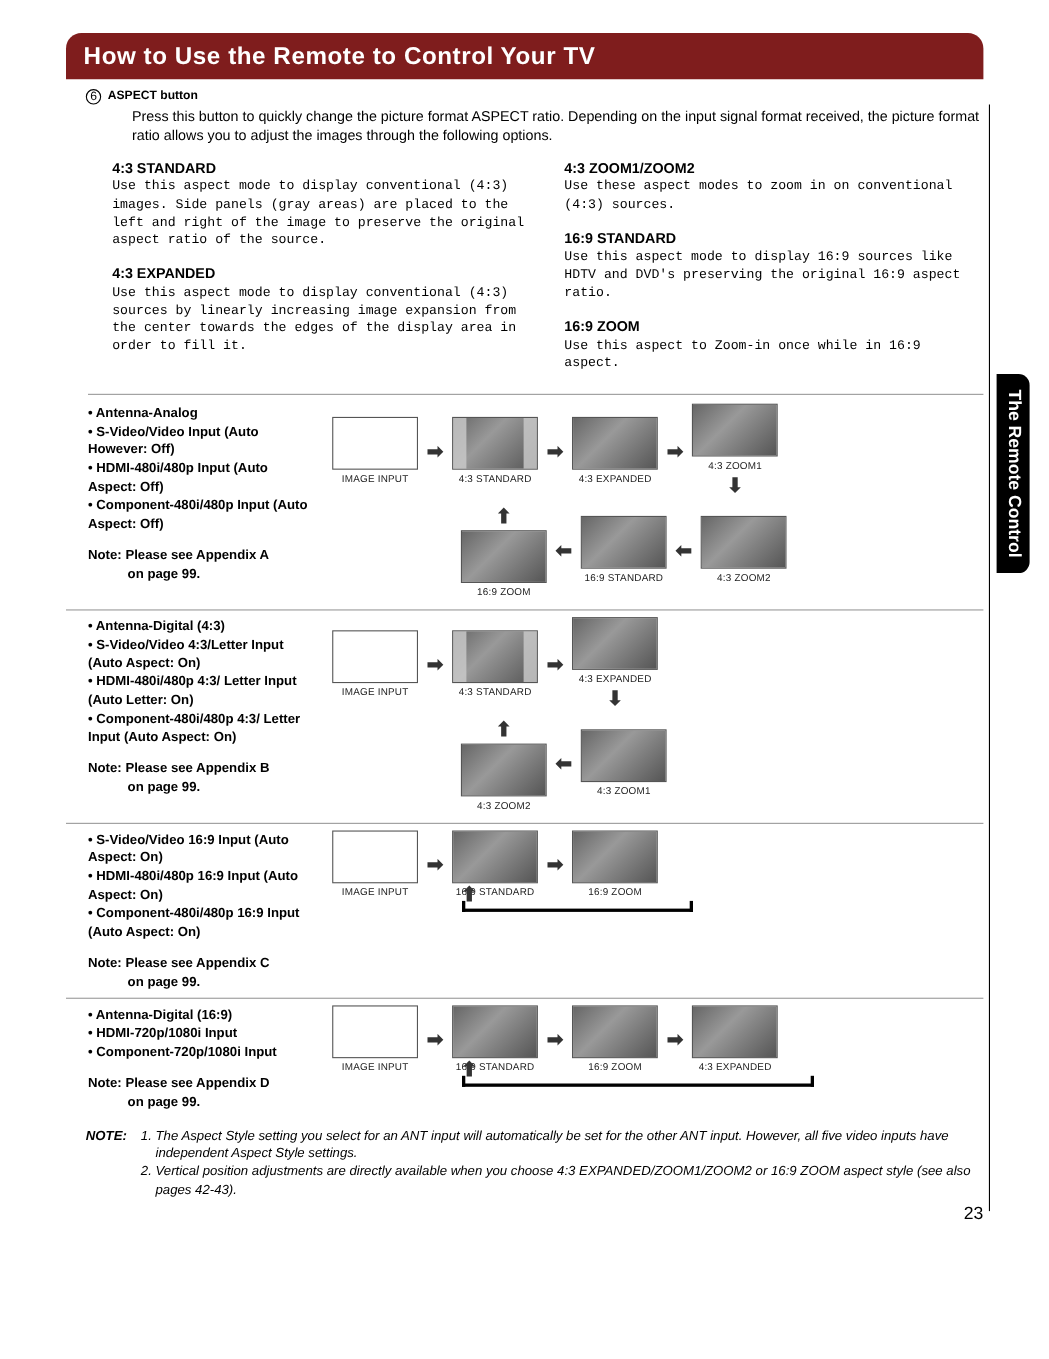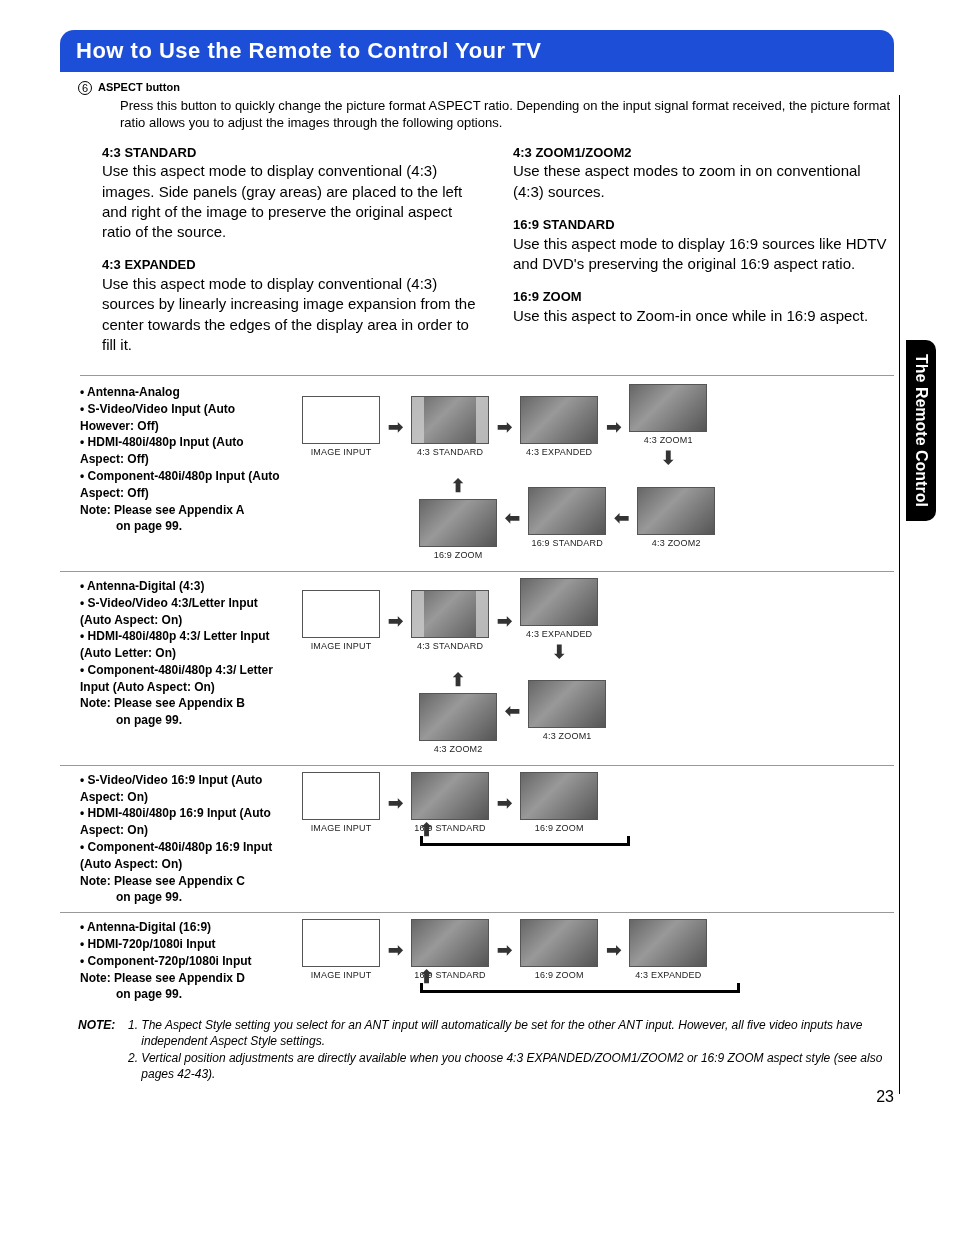--- a/index.html
+++ b/index.html
@@ -4,21 +4,21 @@
 <style>
 * { box-sizing: border-box; margin: 0; padding: 0; }
 body {
   font-family: Arial, Helvetica, sans-serif;
   width: 954px;
   background: #fff;
   padding: 30px 60px 40px 60px;
   position: relative;
 }
 .title-bar {
-  background: #1d4ed8;
+  background: #7f1d1d;
   color: #fff;
   font-weight: 900;
   font-size: 22px;
   padding: 8px 16px;
   border-radius: 14px 14px 0 0;
   letter-spacing: 0.5px;
   font-family: "Arial Black", Arial, sans-serif;
 }
 .right-divider {
   position: absolute;
@@ -43,27 +43,27 @@
 .content { padding-top: 8px; font-size: 13px; color: #000; line-height: 1.35; }
 .intro { margin-left: 18px; display: flex; gap: 6px; }
 .circle-num { font-size: 11px; border: 1px solid #000; border-radius: 50%; width: 14px; height: 14px; display: inline-flex; align-items: center; justify-content: center; margin-top: 1px; flex-shrink: 0; }
 .intro-body { flex: 1; }
 .intro-body .head { font-weight: 900; font-size: 11px; }
 .intro-body .desc { margin-top: 2px; margin-left: 0; padding-left: 22px; }
 .two-col { display: flex; gap: 30px; margin-top: 12px; padding-left: 42px; }
 .two-col .col { flex: 1; }
 .mode-block { margin-bottom: 14px; }
 .mode-block .mhead { font-weight: bold; font-size: 13px; }
-.mode-block .mdesc { font-size: 15px; }
+.mode-block .mdesc { font-size: 12px; font-family: Liberation Mono, monospace; }
 .section-row { display: flex; gap: 12px; padding-left: 20px; margin-top: 8px; }
 .section-row + .section-row { border-top: 1px solid #999; padding-top: 6px; margin-top: 6px; }
 .left-list { width: 210px; font-size: 12px; font-weight: bold; line-height: 1.4; }
 .left-list ul { list-style: none; }
 .left-list ul li::before { content: "• "; }
-.left-list .note { margin-top: 0; font-weight: bold; }
+.left-list .note { margin-top: 12px; font-weight: bold; }
 .left-list .note .pl { padding-left: 36px; display: block; font-weight: bold; }
 .diagram-area { flex: 1; font-size: 10px; }
 .drow { display: flex; align-items: center; gap: 8px; margin-bottom: 4px; }
 .dcell { display: flex; flex-direction: column; align-items: center; gap: 2px; }
 .thumb {
   width: 78px; height: 48px;
   border: 1px solid #555;
   background: #fff;
   position: relative;
 }

